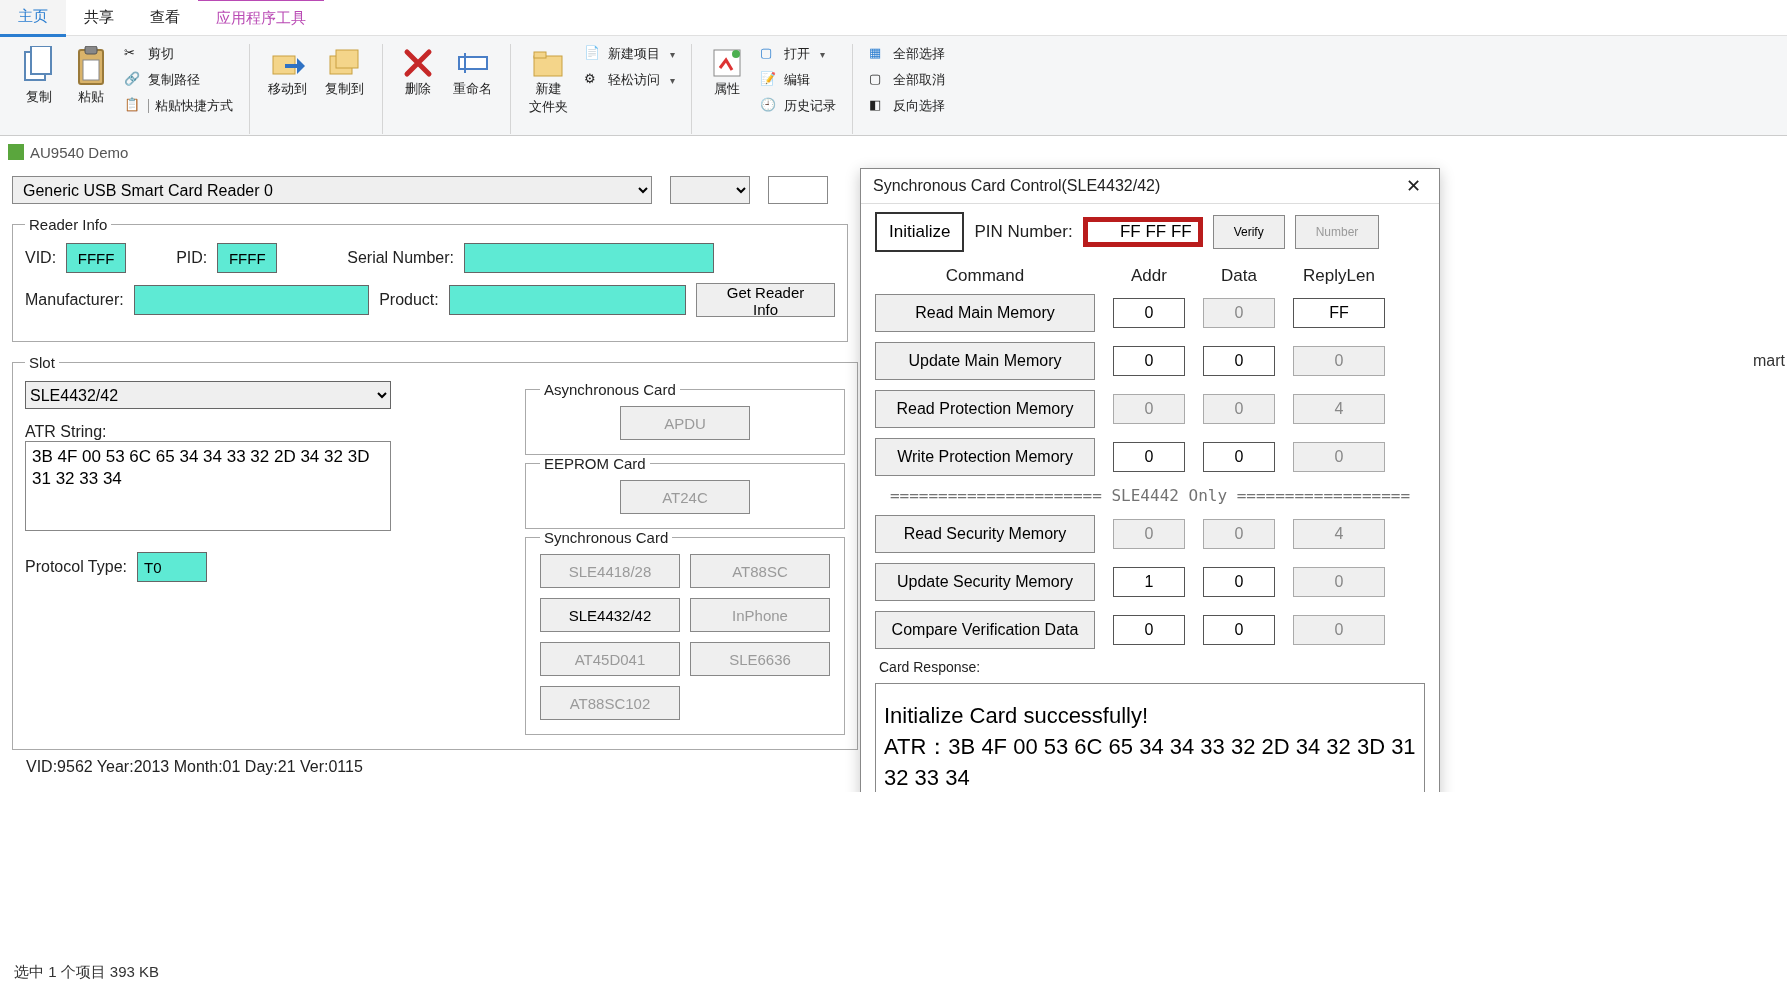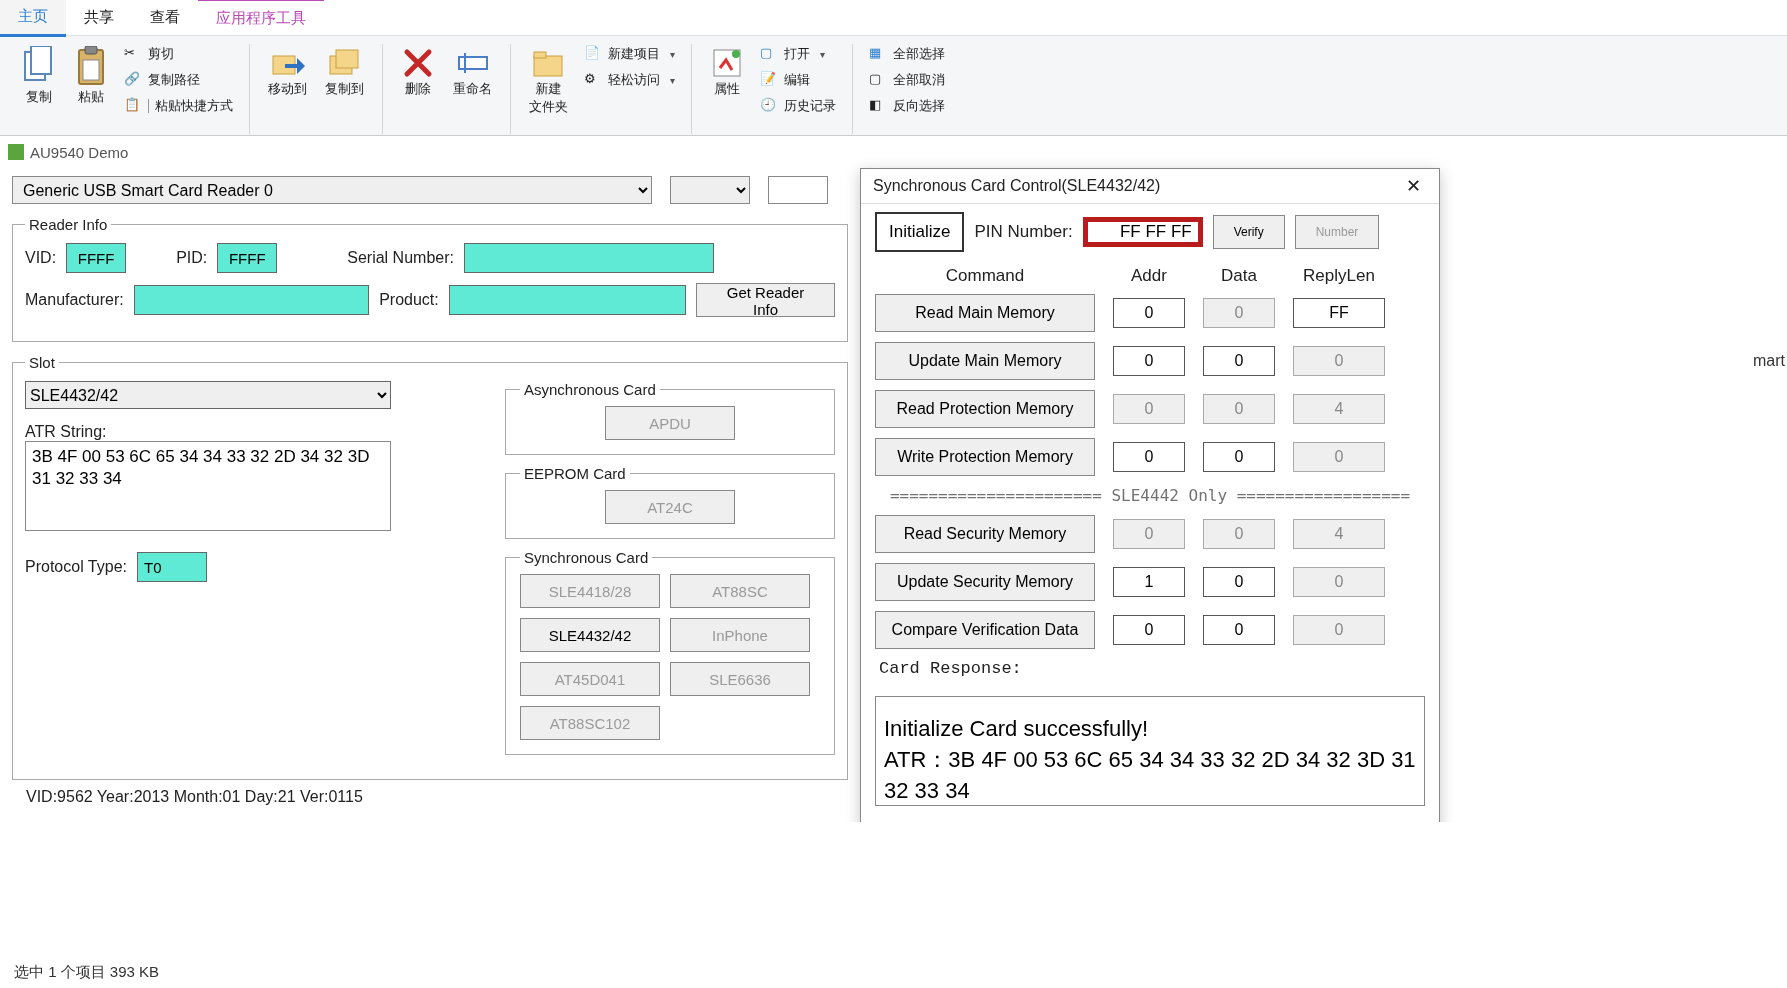--- a/index.html
+++ b/index.html
@@ -45,27 +45,27 @@
 fieldset.win { border: 1px solid #aaa; margin-top: 12px; padding: 10px 12px 14px 12px; }
 fieldset.win legend { font-size: 15px; padding: 0 4px; }
 .row-form { display: flex; align-items: center; gap: 10px; margin-bottom: 10px; }
 .row-form label { font-size: 16px; }
 .in-txt { height: 20px; border: 1px solid #666; background: #5eead4; padding: 14px 6px; font-size: 15px; }
 .btn-win { height: 34px; padding: 0 18px; border: 1px solid #888; background: #efefef; cursor: pointer; font-size: 15px; }
 .btn-win:disabled { color: #9a9a9a; }
 .btn-slot { width: 130px; height: 34px; }
 
 
-.slot-cols { display: flex; }
+.slot-cols { display: flex; gap: 20px; }
 .slot-left { flex: 0 0 480px; }
 .slot-right { flex: 1; }
 .slot-select { width: 366px; height: 28px; border: 1px solid #666; font-size: 16px; }
 .atr-box { width: 366px; height: 90px; border: 1px solid #888; padding: 4px 6px; font-family: inherit; font-size: 17px; line-height: 1.3; resize: none; }
 
-.inner-fs { border: 1px solid #aaa; padding: 8px 14px 14px 14px; margin-bottom: 10px; }
+.inner-fs { border: 1px solid #aaa; padding: 8px 14px 14px 14px; }
 .inner-fs legend { font-size: 16px; padding: 0 4px; }
 .btn-grid2 { display: grid; grid-template-columns: 140px 140px; gap: 10px; }
 .btn-grid2 .btn-win { width: 140px; }
 
 .status-line { padding: 8px 14px; font-size: 16px; color: #222; }
 .footer-line { position: fixed; bottom: 6px; left: 14px; font-size: 15px; color: #333; }
 
 
 .float-dialog { position: absolute; top: 0; left: 860px; width: 580px; background: #fff; border: 1px solid #888; box-shadow: 0 4px 14px rgba(0,0,0,.22); }
 .dlg-title { display: flex; justify-content: space-between; align-items: center; padding: 6px 12px; font-size: 16px; border-bottom: 1px solid #ddd; background: #fff; }
@@ -81,21 +81,21 @@
 .cmd-header { display: grid; grid-template-columns: 220px 72px 72px 92px; gap: 18px; margin-bottom: 8px; }
 .cmd-header > div { text-align: center; font-size: 17px; }
 .cmd-header > div:first-child { text-align: center; }
 .cmd-row { display: grid; grid-template-columns: 220px 72px 72px 92px; gap: 18px; align-items: center; margin-bottom: 10px; }
 .cmd-btn { width: 220px; height: 38px; border: 1px solid #888; background: #efefef; cursor: pointer; font-size: 16px; }
 .cell-in { width: 72px; height: 30px; text-align: center; border: 1px solid #555; font-size: 16px; }
 .cell-in.wide { width: 92px; }
 .cell-in:disabled { background: #efefef; color: #888; border-color: #aaa; }
 
 .divider-line { text-align: center; font-size: 16px; color: #737373; margin: 8px 0 10px 0; letter-spacing: 0; font-family: monospace; }
-.resp-label { font-size: 17px; margin: 10px 0 18px 4px; font-family: Liberation Mono, monospace; }
+.resp-label { font-size: 14px; margin: 10px 0 8px 4px; }
 .resp-box { width: 100%; height: 110px; border: 1px solid #888; padding: 17px 8px; font-size: 22px; line-height: 1.4; resize: none; overflow-y: scroll; font-family: inherit; }
 
 .mem-ops { border: 1px solid #aaa; padding: 8px 12px 12px 12px; margin-top: 14px; }
 .mem-ops legend { font-size: 16px; padding: 0 4px; }
 .mem-row { display: flex; align-items: center; gap: 6px; margin-bottom: 10px; font-size: 16px; }
 .mem-in { width: 70px; height: 28px; border: 1px solid #555; padding: 2px 6px; font-size: 16px; }
 .mem-in.long { width: 420px; }
 .hint { font-size: 16px; margin-left: auto; }
 .mem-btns { display: flex; gap: 16px; }
 .mem-btns .btn-op { flex: 1; }

